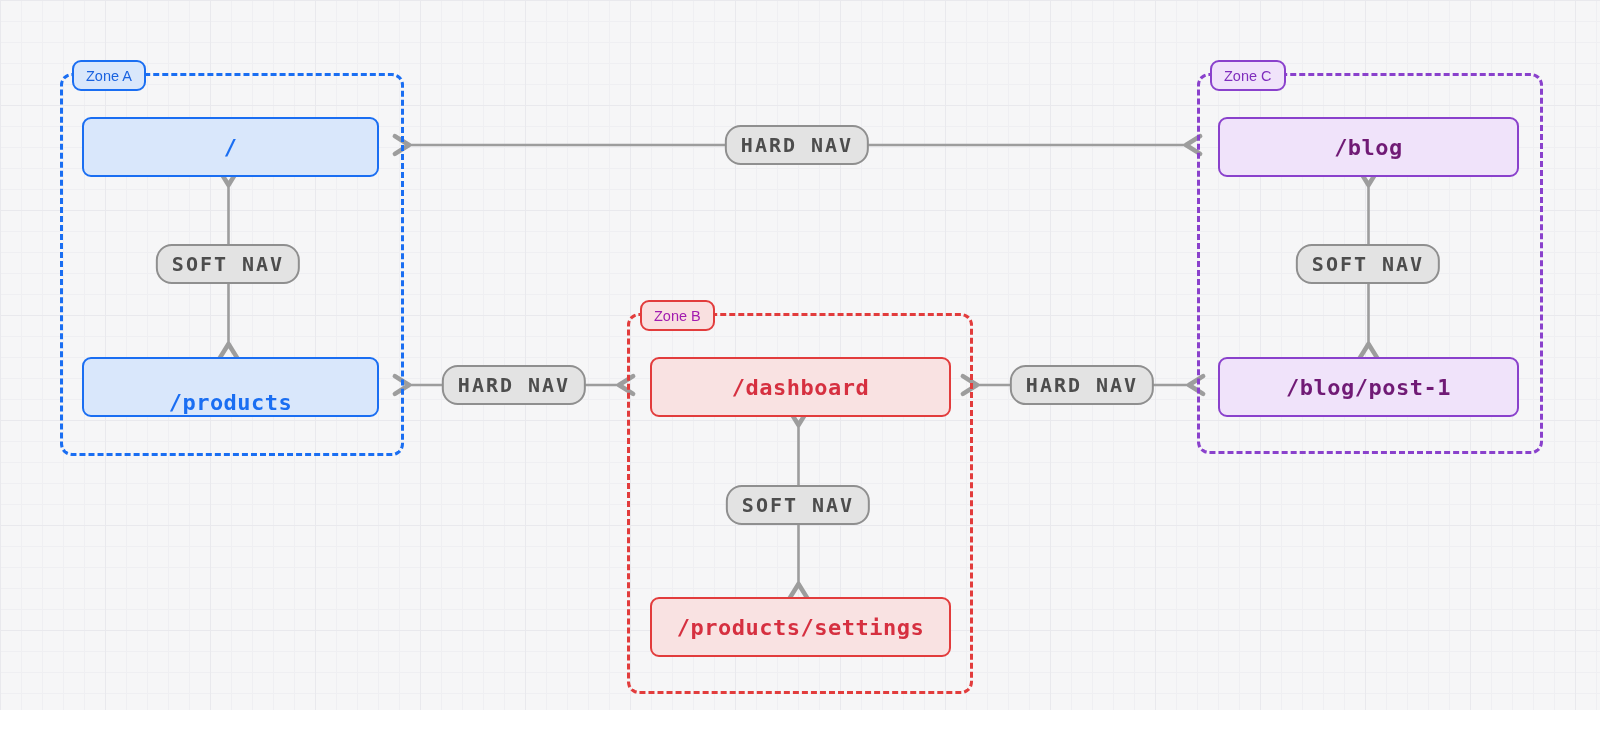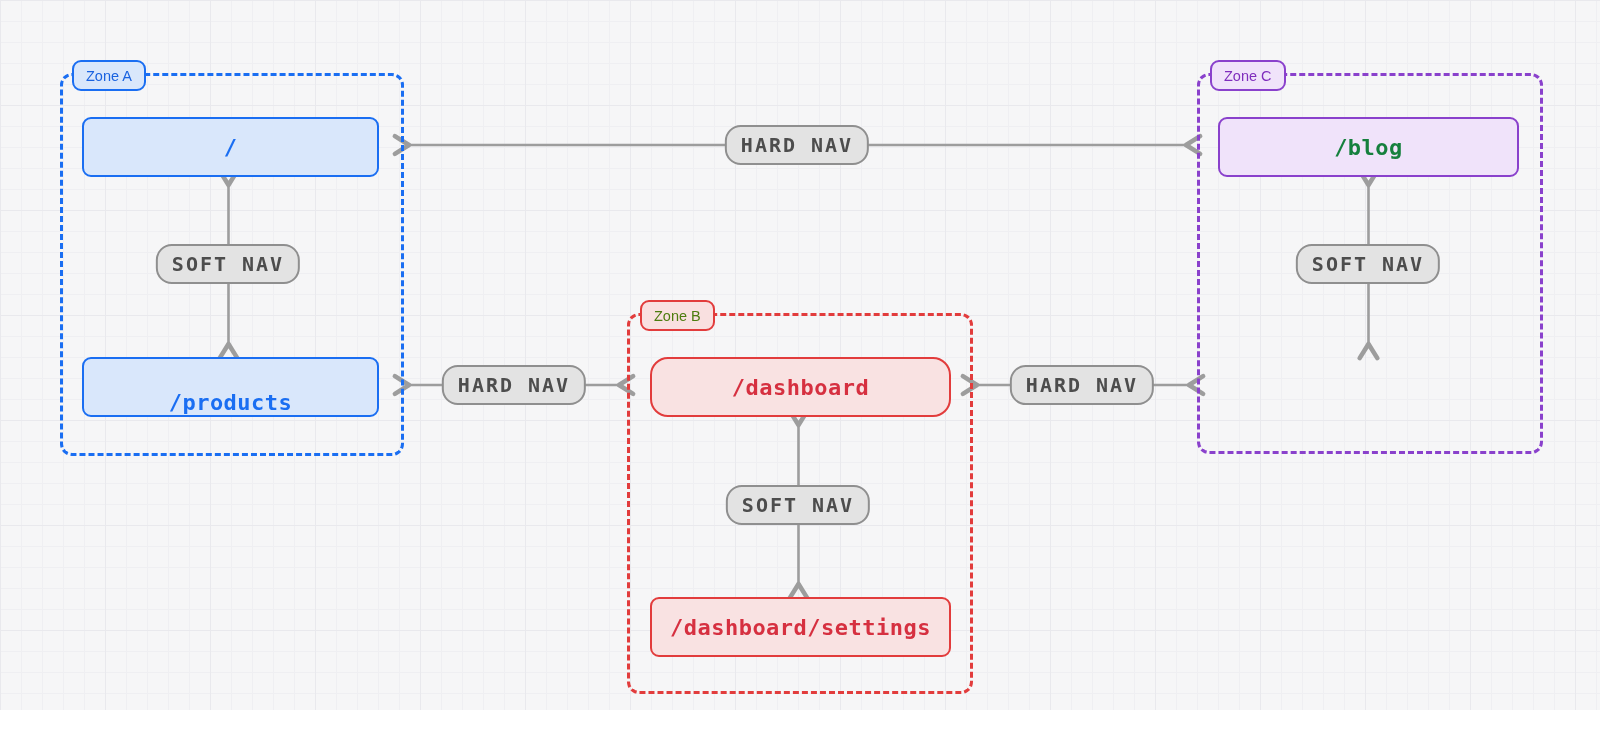--- a/index.html
+++ b/index.html
@@ -57,25 +57,25 @@
     font-weight: bold;
     font-size: 22px;
     letter-spacing: 0.5px;
     z-index: 2;
     white-space: nowrap;
   }
   .zone.blue   { border-color: #1a6ef2; }
   .label.blue  { background: #d9e7fb; border-color: #1a6ef2; color: #1a63e0; }
   .node.blue   { background: #d9e7fb; border-color: #1a6ef2; color: #1a6ef2; }
   .zone.red    { border-color: #e23c3c; }
-  .label.red   { background: #f9e0e0; border-color: #e23c3c; color: #4d7c0f; }
+  .label.red   { background: #f9e0e0; border-color: #e23c3c; color: #a21caf; }
   .node.red    { background: #f9e2e2; border-color: #e23c3c; color: #d63040; }
   .zone.purple { border-color: #8a41cc; }
   .label.purple{ background: #f0e3fa; border-color: #8a41cc; color: #7f2dbd; }
-  .node.purple { background: #f0e3fa; border-color: #8a41cc; color: #15803d; text-align: center; }
+  .node.purple { background: #f0e3fa; border-color: #8a41cc; color: #701a75; text-align: center; }
   .nav-pill {
     position: absolute;
     transform: translate(-50%, -50%);
     display: inline-flex;
     align-items: center;
     justify-content: center;
     height: 36px;
     padding: 0 14px;
     background: #e3e3e3;
     border: 2.5px solid #8f8f8f;
@@ -121,36 +121,39 @@
     <span>/products</span>
   </div>
   <div class="nav-pill" style="left:228px; top:264px;">
     <span>SOFT NAV</span>
   </div>
 
   <div class="zone red" style="left:627px; top:313px; width:340px; height:375px;"></div>
   <div class="zone-label label red" style="left:640px; top:300px;">
     <span>Zone B</span>
   </div>
-  <div class="node red" style="left:650px; top:357px; width:297px; height:56px;border-radius:18px;">
+  <div class="node red" style="left:650px; top:357px; width:297px; height:56px;">
     <span>/dashboard</span>
   </div>
   <div class="node red" style="left:650px; top:597px; width:297px; height:56px;">
-    <span>/dashboard/settings</span>
+    <span>/products/settings</span>
   </div>
   <div class="nav-pill" style="left:798px; top:505px;">
     <span>SOFT NAV</span>
   </div>
 
   <div class="zone purple" style="left:1197px; top:73px; width:340px; height:375px;"></div>
   <div class="zone-label label purple" style="left:1210px; top:60px;justify-content:flex-end;">
     <span>Zone C</span>
   </div>
   <div class="node purple" style="left:1218px; top:117px; width:297px; height:56px;">
     <span>/blog</span>
+  </div>
+  <div class="node purple" style="left:1218px; top:357px; width:297px; height:56px;">
+    <span>/blog/post-1</span>
   </div>
   <div class="nav-pill" style="left:1368px; top:264px;">
     <span>SOFT NAV</span>
   </div>
 
   <div class="nav-pill" style="left:797px; top:145px;">
     <span>HARD NAV</span>
   </div>
   <div class="nav-pill" style="left:514px; top:385px;">
     <span>HARD NAV</span>

